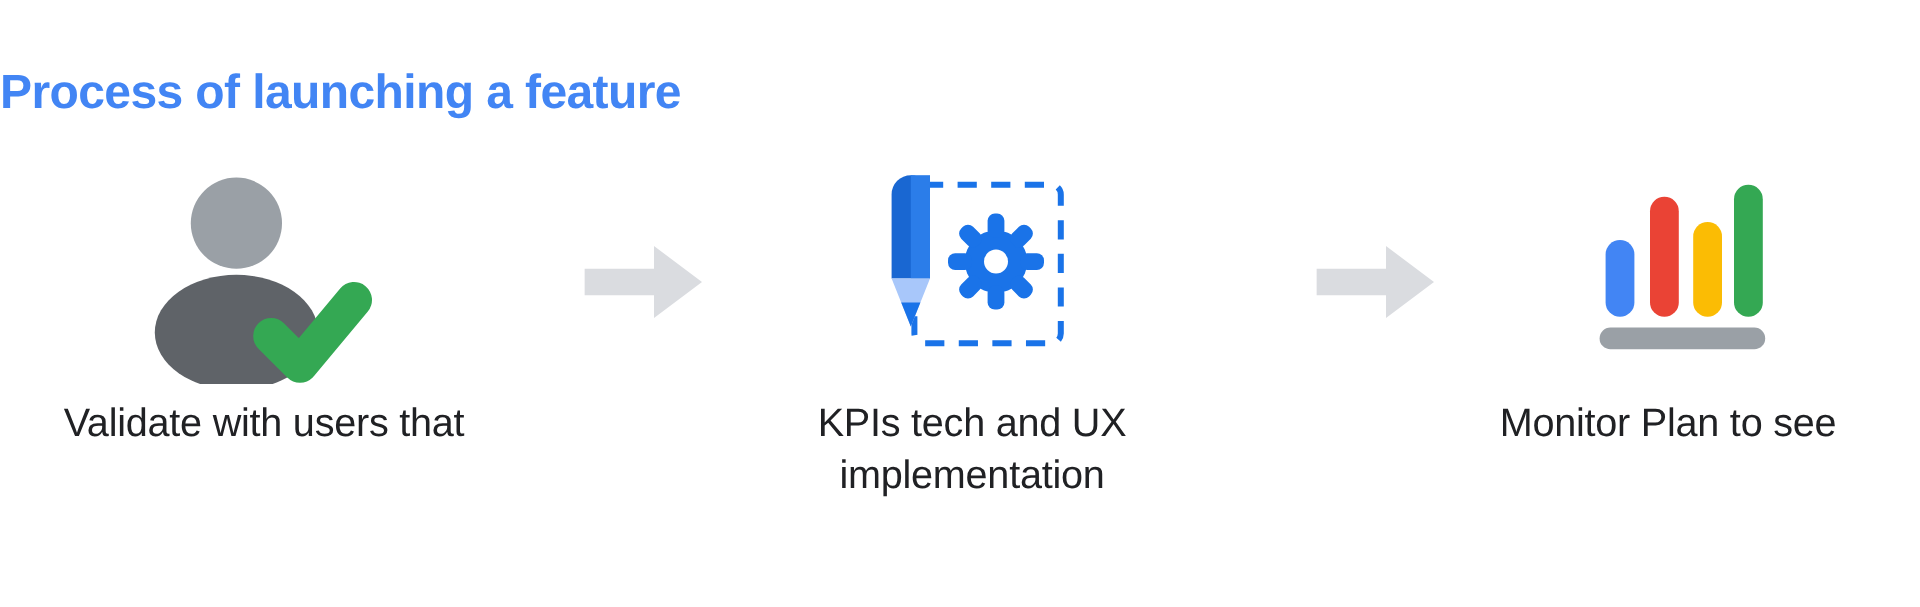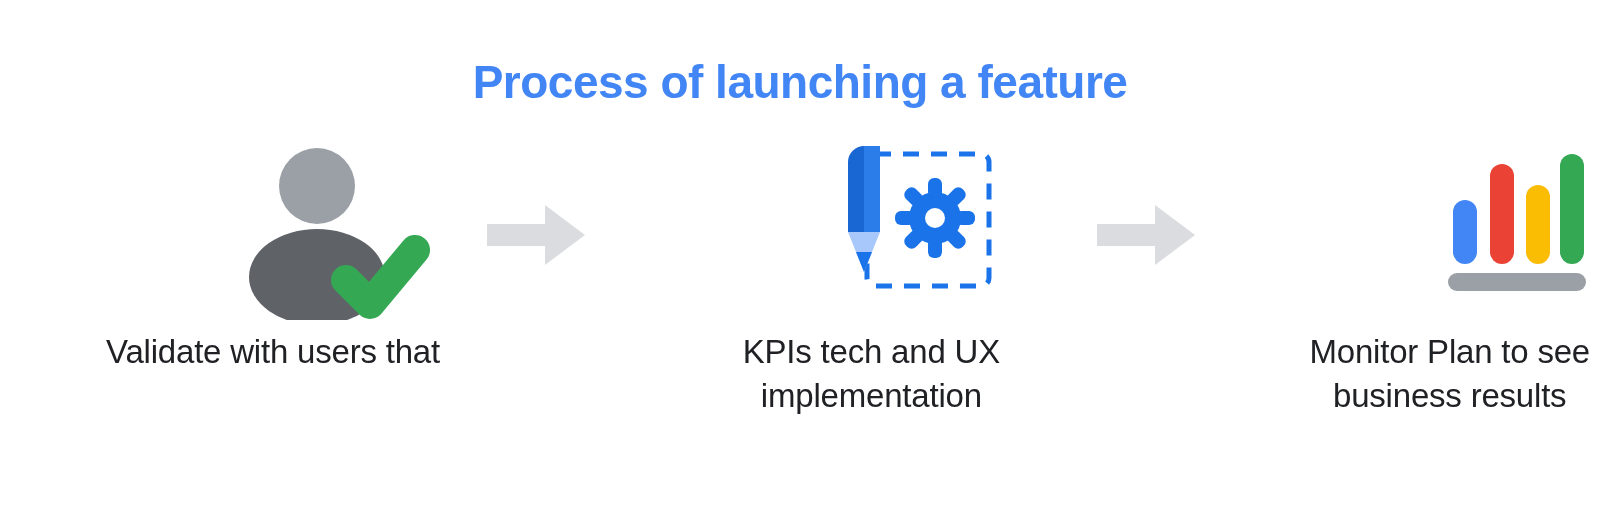--- a/index.html
+++ b/index.html
@@ -20,22 +20,21 @@
     width: 1600px;
     height: 506px;
     background: #ffffff;
   }
 
   .title {
     position: absolute;
     left: 0;
     top: 55px;
     width: 1600px;
-    text-align: center;
-    font-size: 46px;
+    font-size: 40px;
     font-weight: 700;
     letter-spacing: -0.5px;
     color: #4285f4;
     font-family: "Liberation Sans", sans-serif;
     white-space: nowrap;
   }
 
   .steps {
     position: absolute;
     left: 0;
@@ -43,21 +42,21 @@
     width: 1600px;
     height: 320px;
   }
 
   .step {
     position: absolute;
     top: 0;
     height: 320px;
     display: flex;
     flex-direction: column;
-    align-items: flex-end;
+    align-items: center;
   }
   .step-1 { left: 0px;    width: 440px; }
   .step-2 { left: 620px;  width: 380px; }
   .step-3 { left: 1190px; width: 400px; }
 
   .icon-box {
     height: 180px;
     display: flex;
     align-items: center;
     justify-content: center;
@@ -145,21 +144,20 @@
         <svg width="170" height="180" viewBox="0 0 170 180">
           <rect x="33" y="60" width="24" height="64" rx="12" fill="#4285f4"></rect>
           <rect x="70" y="24" width="24" height="100" rx="12" fill="#ea4335"></rect>
           <rect x="106" y="45" width="24" height="79" rx="12" fill="#fbbc04"></rect>
           <rect x="140" y="14" width="24" height="110" rx="12" fill="#34a853"></rect>
           <rect x="28" y="133" width="138" height="18" rx="9" fill="#9aa0a6"></rect>
         </svg>
       </div>
       <div class="caption">
         <div>Monitor Plan to see</div>
-        <div>business results</div>
       </div>
     </div>
 
     <div class="arrow arrow-1">
       <svg width="100" height="70" viewBox="0 0 100 70">
         <path d="M0 24 L58 24 L58 5 L98 35 L58 65 L58 46 L0 46 Z" fill="#dadce0"></path>
       </svg>
     </div>
 
     <div class="arrow arrow-2">

